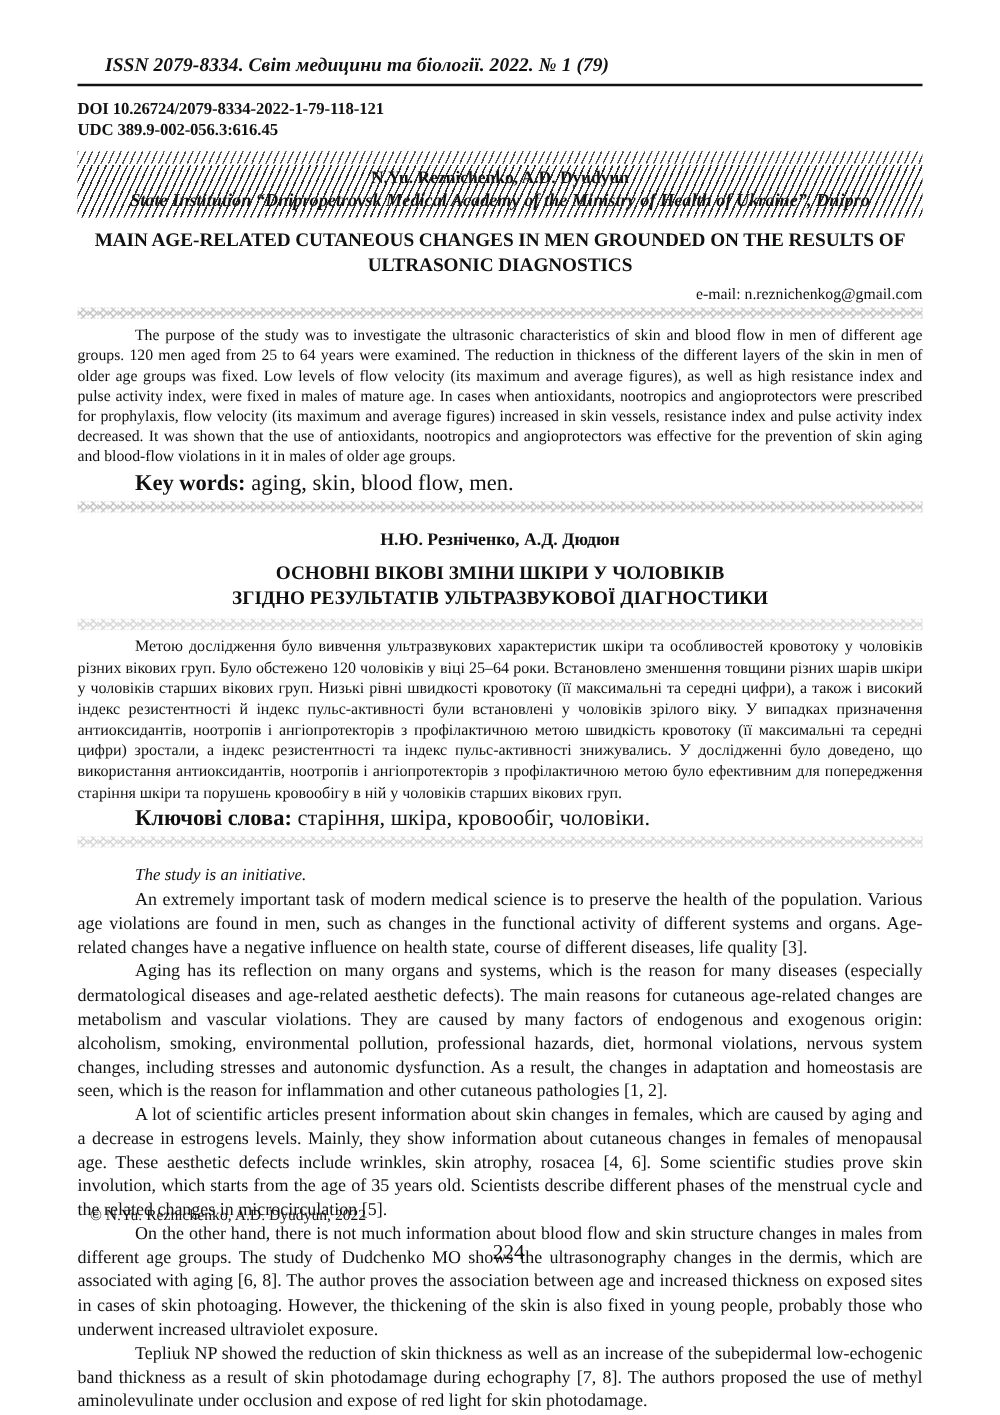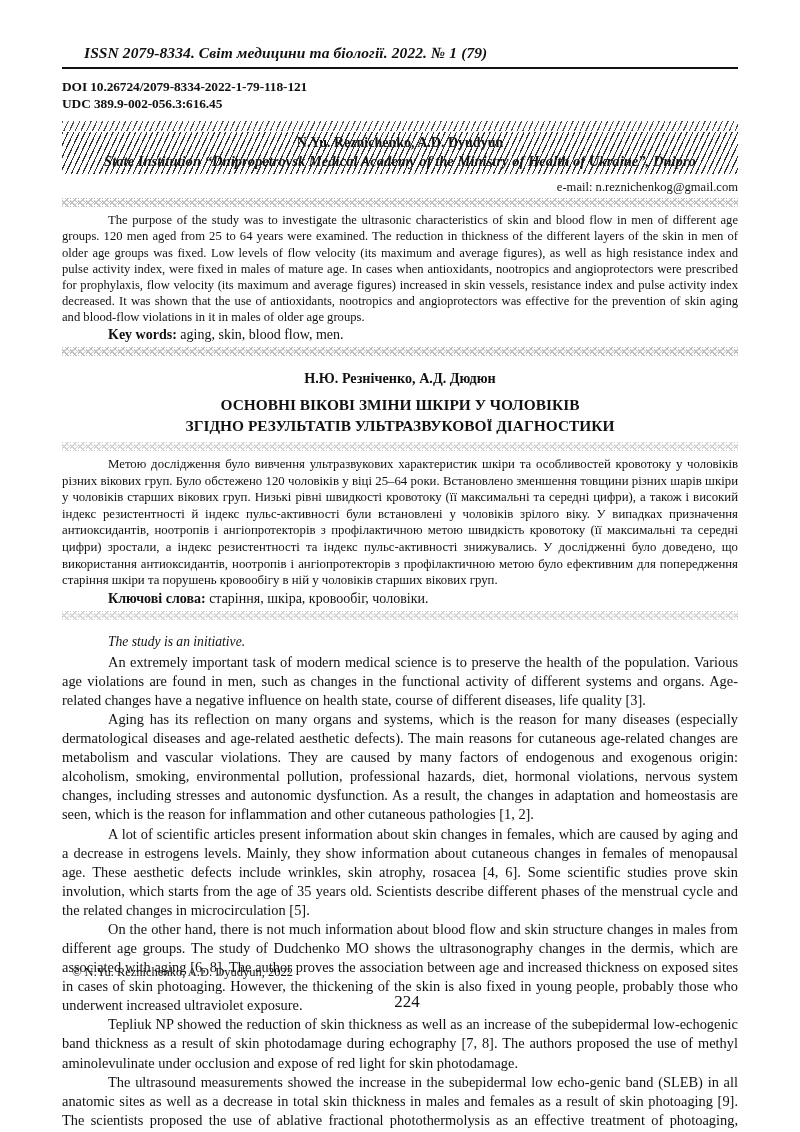--- a/index.html
+++ b/index.html
@@ -120,21 +120,21 @@
     line-height: 1.285;
     text-align: justify;
     text-indent: 46px;
     margin: 5px 0 0 0;
   }
   .abstract.ua {
     font-size: 12.8px;
     line-height: 1.30;
   }
   .keywords {
-    font-size: 14px;
+    font-size: 18px;
     line-height: 1.28;
     text-indent: 46px;
     margin: 1px 0 3px 0;
     font-family: Liberation Serif, serif;
   }
   .keywords b { font-weight: bold; }
 
   
   .authors-ua {
     text-align: center;
@@ -195,20 +195,21 @@
     <div>UDC 389.9-002-056.3:616.45</div>
   </div>
 
   <div class="sep-slash"></div>
 
   <div class="hatch-block">
     <div class="authors-en">N.Yu. Reznichenko, A.D. Dyudyun</div>
     <div class="affiliation-en">State Institution “Dnipropetrovsk Medical Academy of the Ministry of Health of Ukraine”, Dnipro</div>
   </div>
 
+  <div class="title-en">MAIN AGE-RELATED CUTANEOUS CHANGES IN MEN GROUNDED ON THE RESULTS OF ULTRASONIC DIAGNOSTICS</div>
 
   <div class="email-line">e-mail: n.reznichenkog@gmail.com</div>
 
   <div class="sep-wave"></div>
 
   <div class="abstract">The purpose of the study was to investigate the ultrasonic characteristics of skin and blood flow in men of different age groups. 120 men aged from 25 to 64 years were examined. The reduction in thickness of the different layers of the skin in men of older age groups was fixed. Low levels of flow velocity (its maximum and average figures), as well as high resistance index and pulse activity index, were fixed in males of mature age. In cases when antioxidants, nootropics and angioprotectors were prescribed for prophylaxis, flow velocity (its maximum and average figures) increased in skin vessels, resistance index and pulse activity index decreased. It was shown that the use of antioxidants, nootropics and angioprotectors was effective for the prevention of skin aging and blood-flow violations in it in males of older age groups.</div>
   <div class="keywords">
     <b>Key words:</b><span> aging, skin, blood flow, men.</span>
   </div>
 

